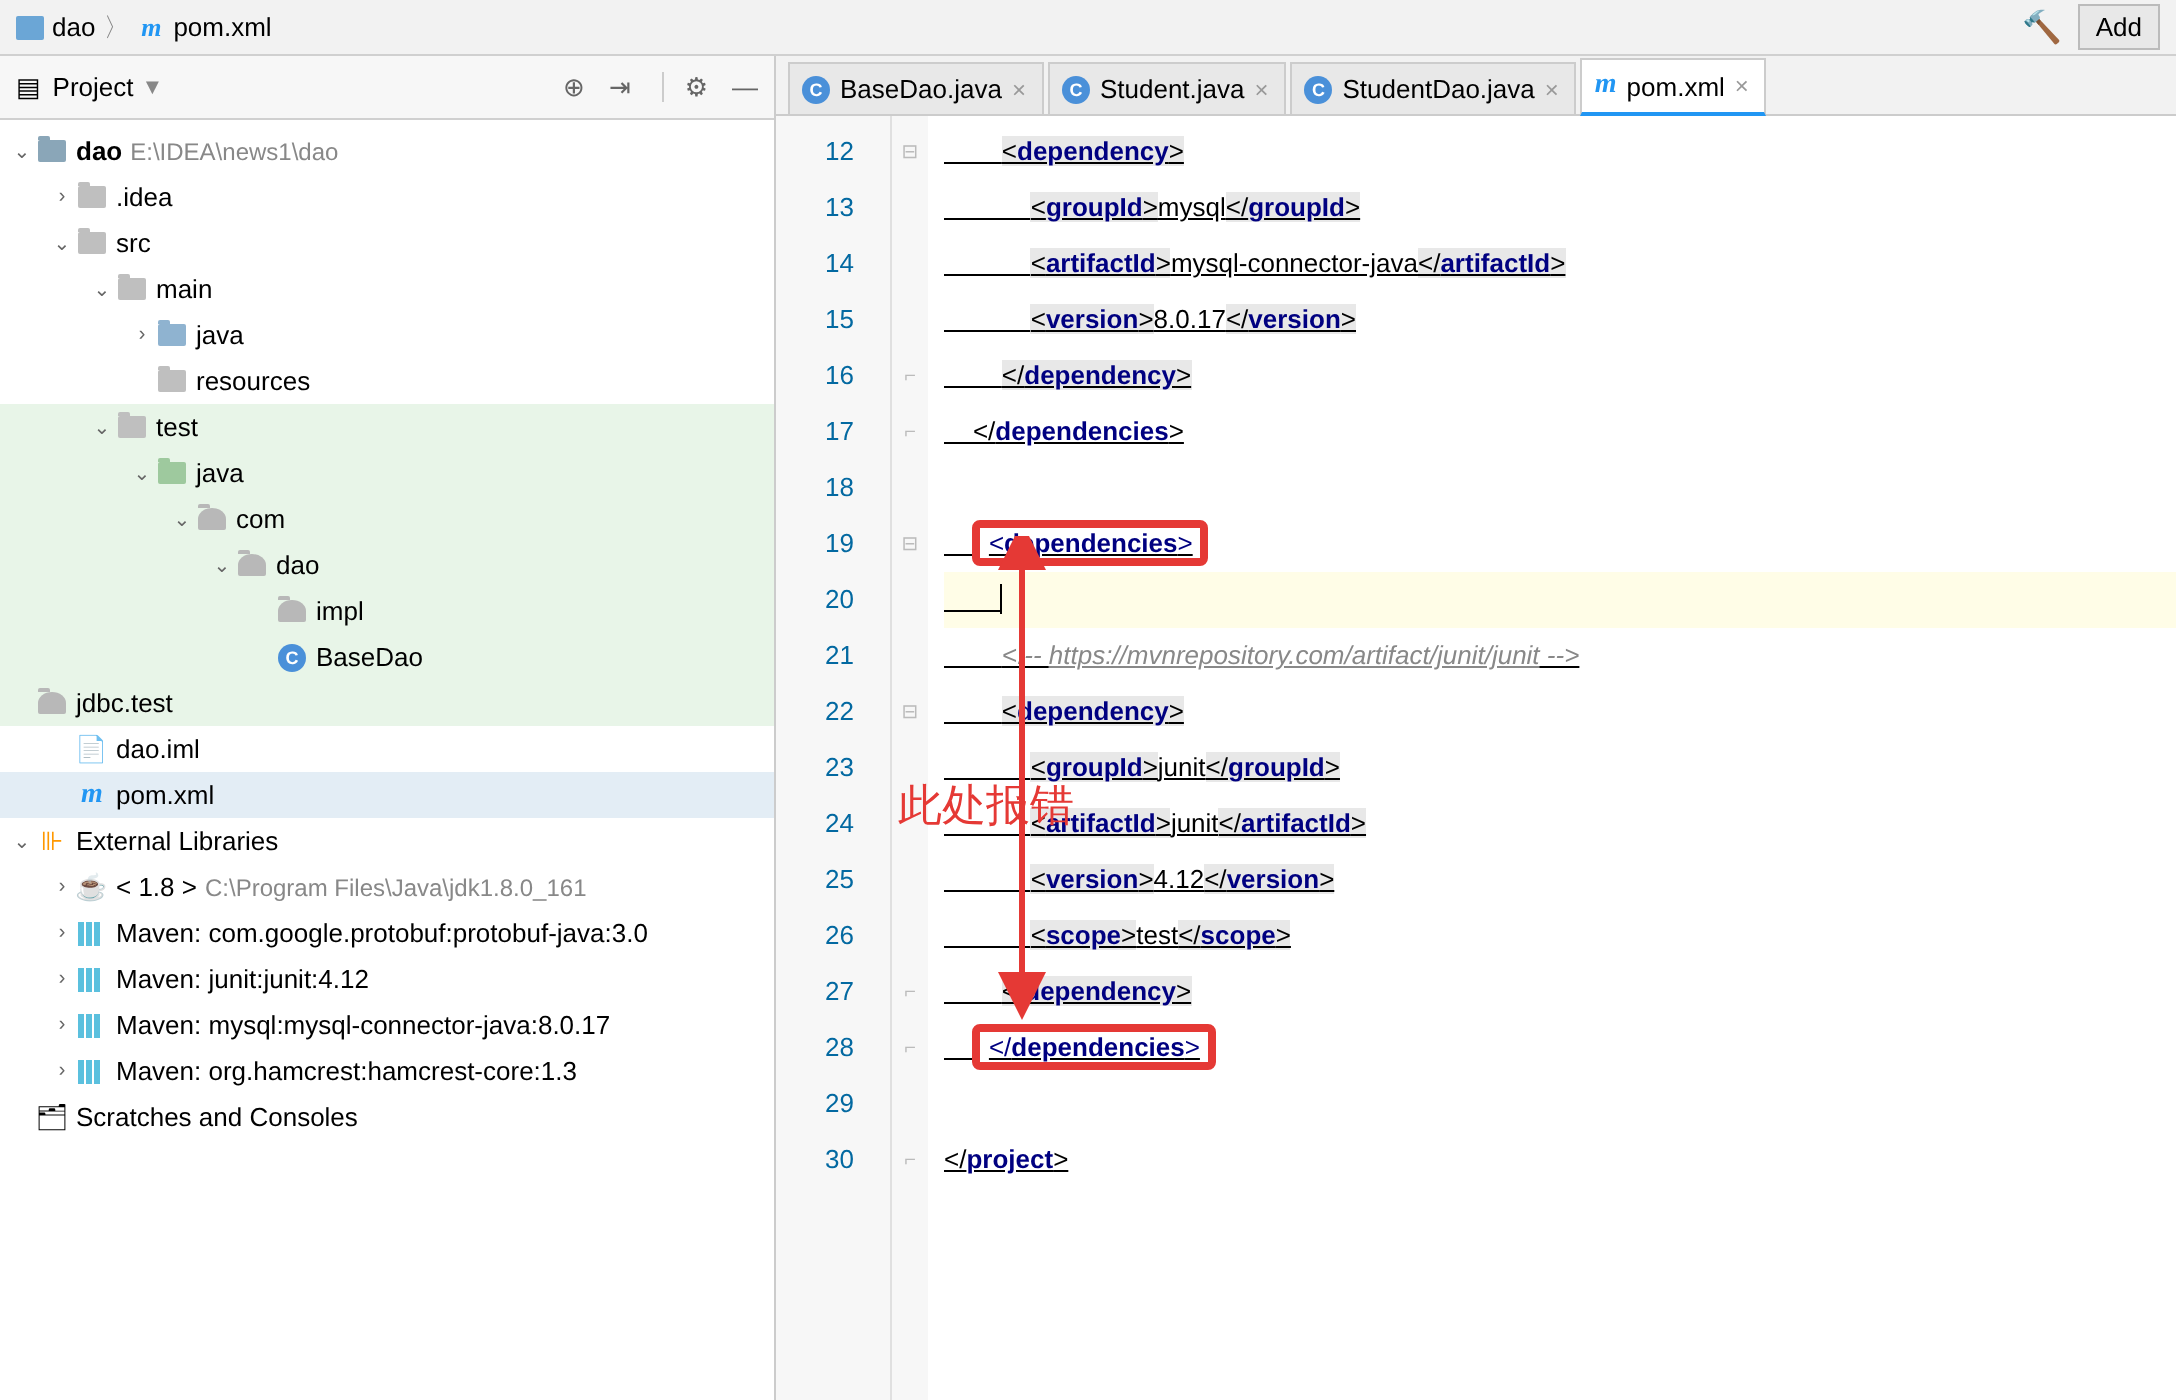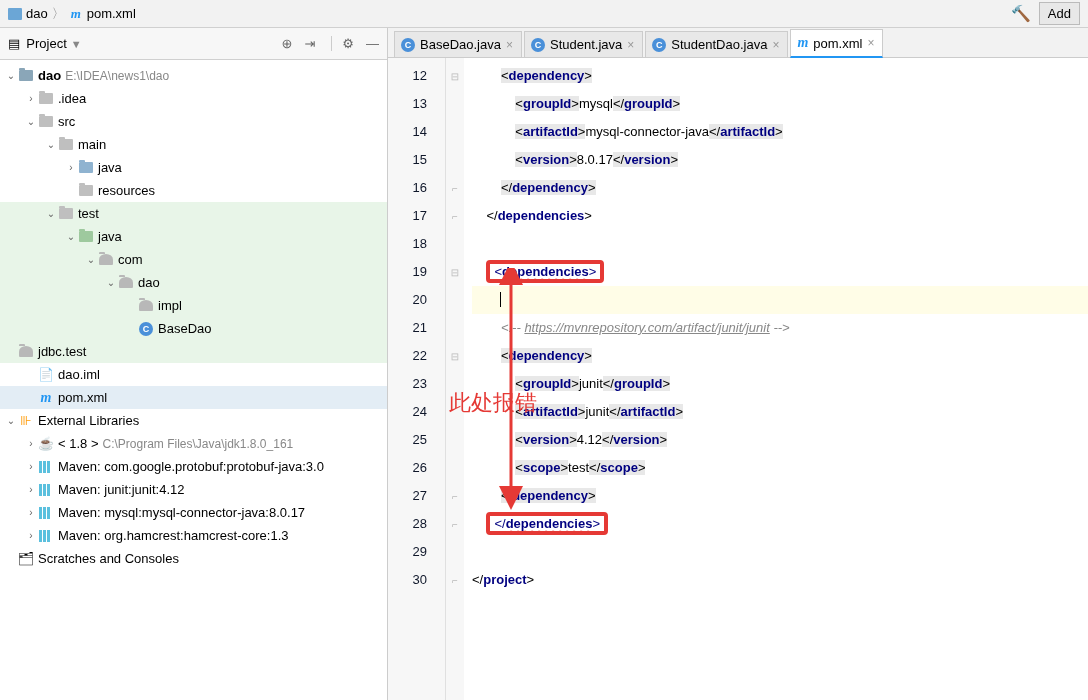--- a/index.html
+++ b/index.html
@@ -38,26 +38,26 @@
 .ico-lib-item { width: 14px; height: 12px; display: inline-block; position: relative; }
 .ico-lib-item::before { content: ''; position: absolute; left: 0; top: 0; width: 3px; height: 12px; background: #5bc0de; }
 .ico-lib-item::after { content: ''; position: absolute; left: 4px; top: 0; width: 3px; height: 12px; background: #5bc0de; box-shadow: 4px 0 #5bc0de; }
 .gray-path { color: #888; font-size: 12px; margin-left: 4px; }
 .editor-area { flex: 1; display: flex; flex-direction: column; }
 .tabs { height: 30px; display: flex; align-items: flex-end; background: #f2f2f2; border-bottom: 1px solid #ccc; padding-left: 6px; gap: 2px; }
 .tab { display: flex; align-items: center; padding: 5px 8px 5px 6px; background: #e8e8e8; border: 1px solid #ccc; border-bottom: none; gap: 5px; cursor: pointer; }
 .tab.active { background: #fff; border-bottom: 2px solid #2196f3; margin-bottom: -1px; }
 .tab-close { color: #999; font-size: 12px; }
 .editor { flex: 1; display: flex; background: #fff; font-family: "Consolas", "Courier New", monospace; font-size: 16px; position: relative; }
-.gutter { width: 58px; background: #f7f7f7; color: #0f172a; text-align: right; padding: 4px 0; border-right: 1px solid #e0e0e0; }
+.gutter { width: 58px; background: #f7f7f7; color: #0369a1; text-align: right; padding: 4px 0; border-right: 1px solid #e0e0e0; }
 .gutter-line { height: 28px; line-height: 28px; padding-right: 18px; position: relative; }
 .fold-marks { width: 18px; background: #f7f7f7; padding: 4px 0; }
 .fold-mark { height: 28px; display: flex; align-items: center; justify-content: center; color: #bbb; font-size: 10px; position: relative; }
 .code { flex: 1; padding: 4px 0 4px 8px; position: relative; }
-.code-line { height: 28px; line-height: 28px; white-space: pre; }
+.code-line { height: 28px; line-height: 28px; white-space: pre; text-decoration: underline; }
 .code-line.current { background: #fffde7; }
 .tag { color: #000080; font-weight: bold; }
 .tag-bracket { color: #000080; }
 .hl { background: #e8e8e8; }
 .comment { color: #888; font-style: italic; }
 .comment a { color: #888; text-decoration: underline; }
 .red-box { border: 4px solid #e53935; border-radius: 4px; padding: 0 4px; text-align: right; }
 .annotation { position: absolute; color: #e53935; font-size: 22px; font-weight: normal; pointer-events: none; font-family: "Microsoft YaHei", sans-serif; }
 .arrow-svg { position: absolute; pointer-events: none; }
 .wavy { text-decoration: underline wavy #e53935; text-underline-offset: 2px; }

